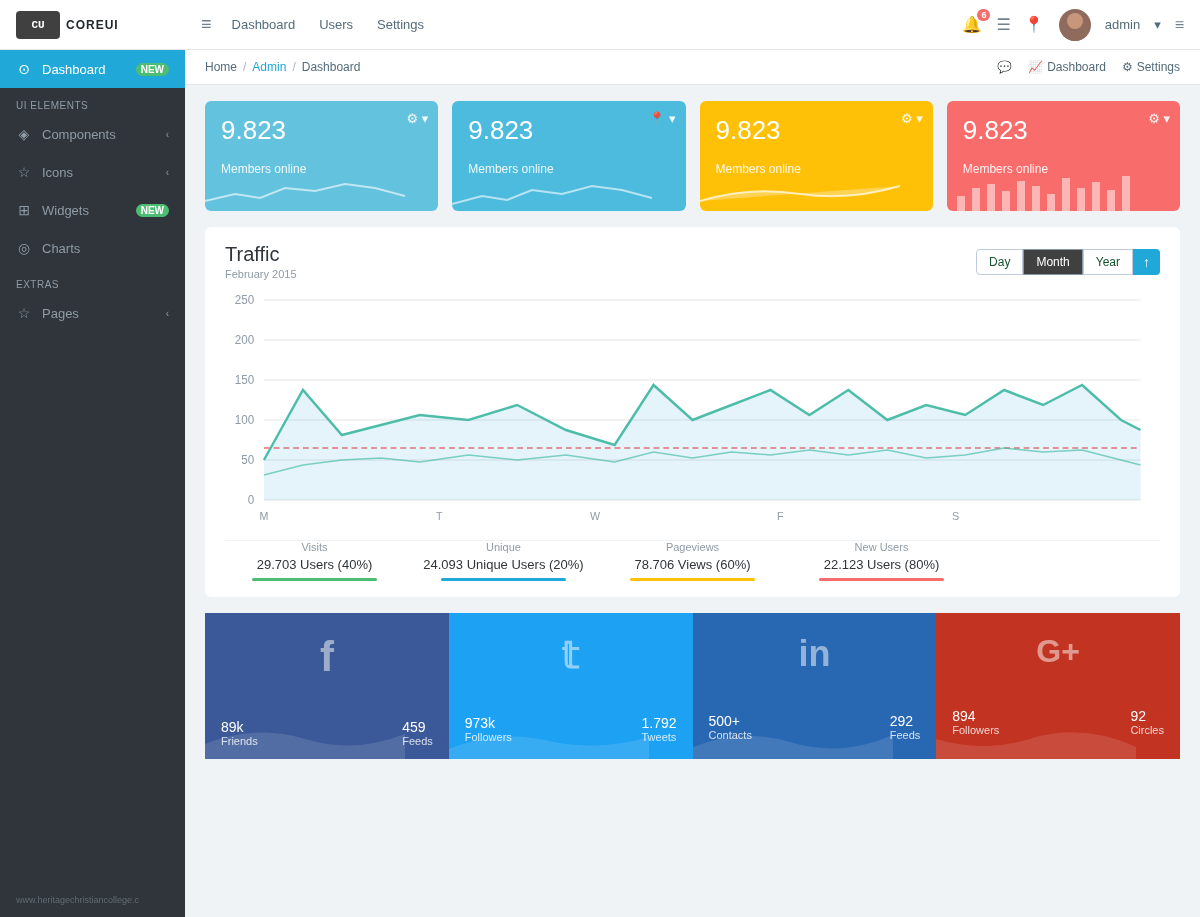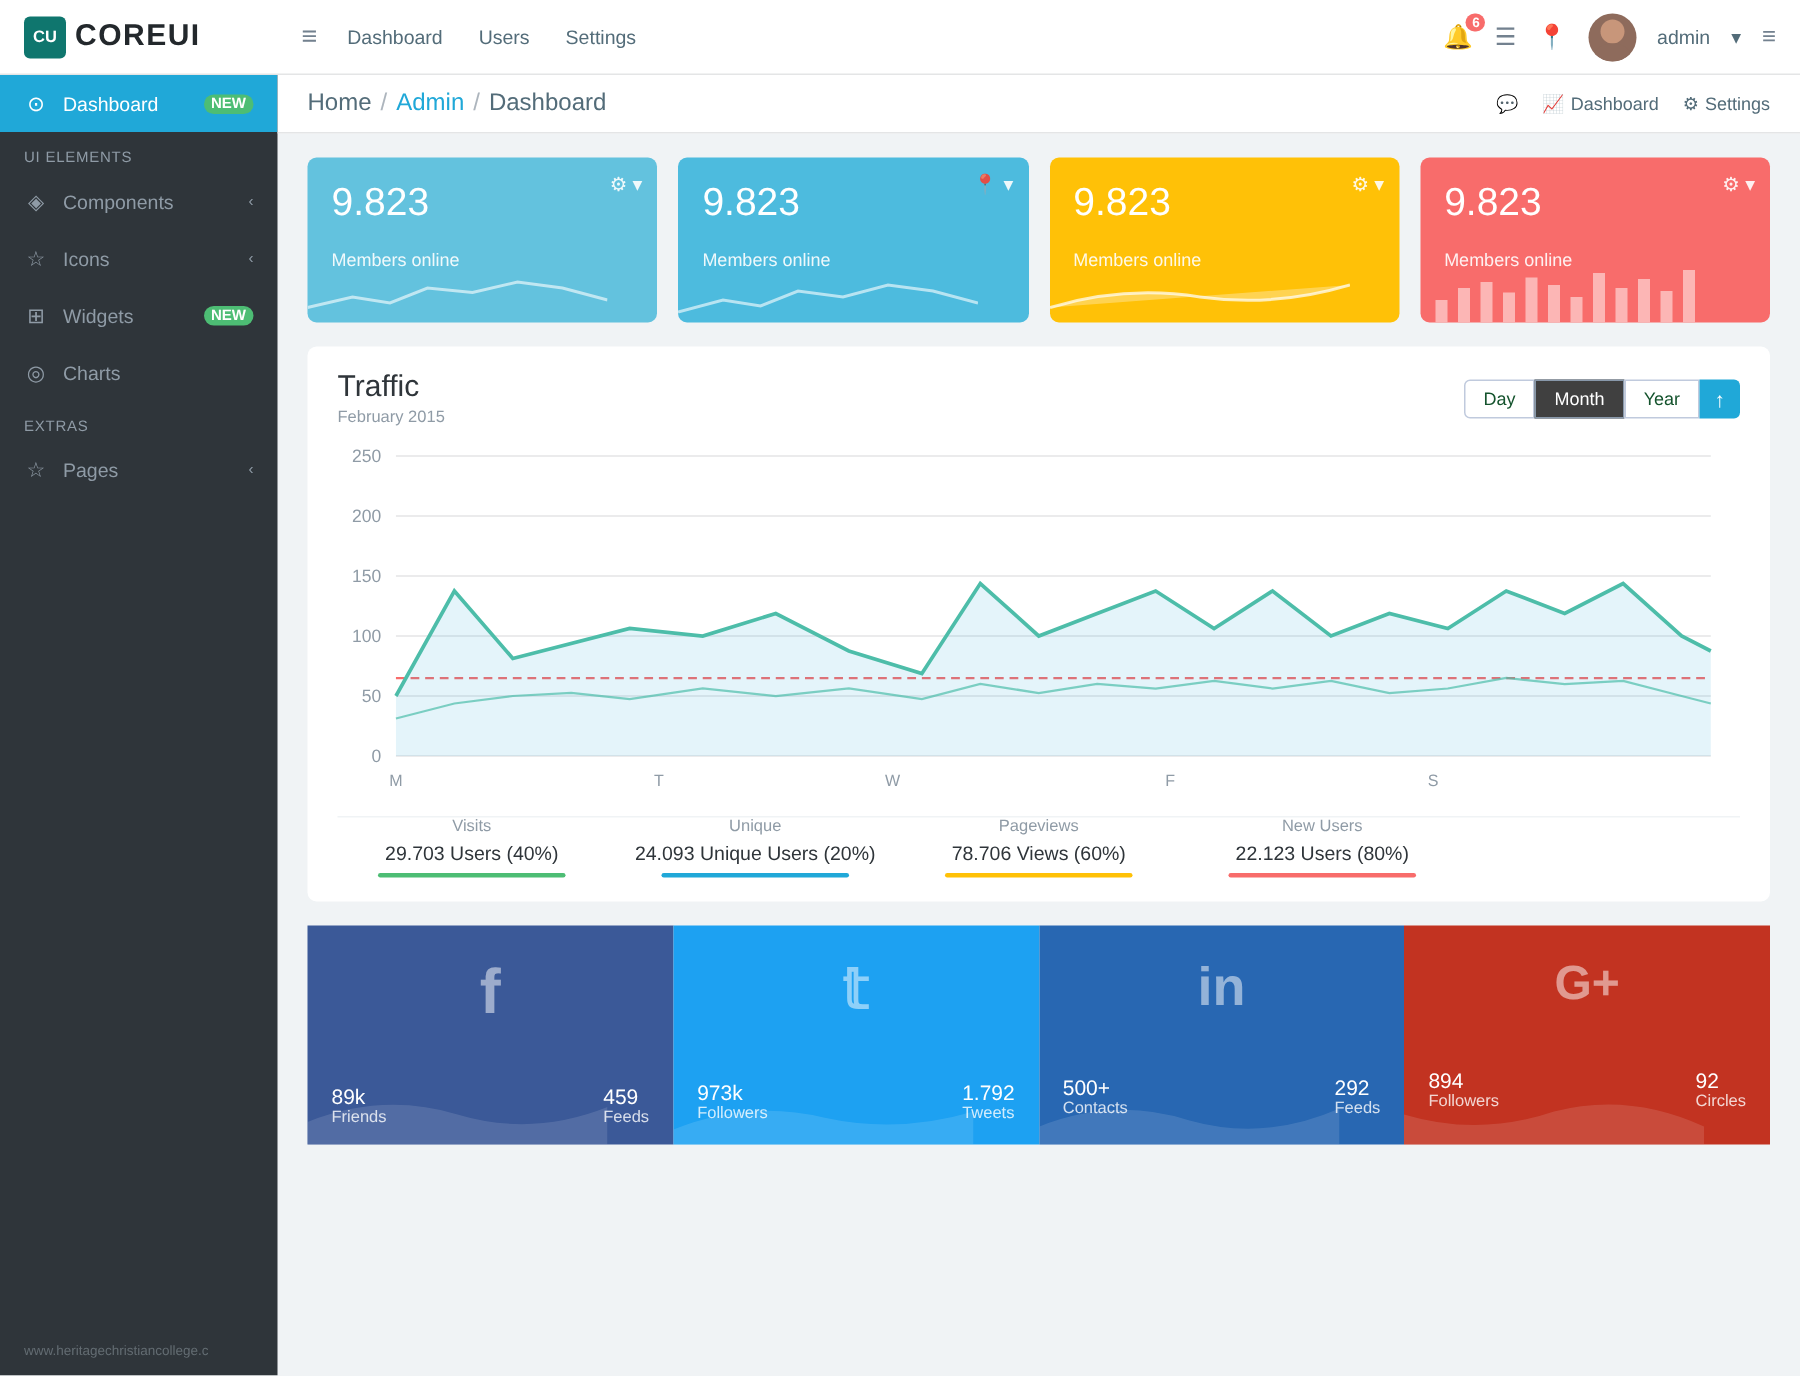--- a/index.html
+++ b/index.html
@@ -4,22 +4,22 @@
   <style>
     * { box-sizing: border-box; margin: 0; padding: 0; }
     body { font-family: -apple-system, BlinkMacSystemFont, 'Segoe UI', sans-serif; background: #f0f3f5; display: flex; flex-direction: column; height: 917px; overflow: hidden; }
 
     
     .top-nav {
       height: 50px; background: #fff; display: flex; align-items: center;
       border-bottom: 1px solid #e4e5e6; padding: 0 16px; flex-shrink: 0; z-index: 10;
     }
     .logo { display: flex; align-items: center; gap: 6px; width: 185px; }
-    .logo-box { background: #0f766e; width: 28px; height: 28px; border-radius: 4px; display: flex; align-items: center; justify-content: center; color: #fff; font-weight: 900; font-size: 11px; }
-    .logo-text { font-weight: 700; font-size: 20px; color: #23282c; letter-spacing: 1px; }
+    .logo-box { background: #404040; width: 44px; height: 28px; border-radius: 4px; display: flex; align-items: center; justify-content: center; color: #fff; font-weight: 900; font-size: 11px; font-family: Liberation Mono, monospace; }
+    .logo-text { font-weight: 700; font-size: 12px; color: #23282c; letter-spacing: 1px; }
     .nav-links { display: flex; gap: 24px; flex: 1; margin-left: 12px; }
     .nav-link { font-size: 13px; color: #536c79; text-decoration: none; }
     .nav-right { display: flex; align-items: center; gap: 14px; margin-left: auto; }
     .nav-icon { color: #73818f; font-size: 16px; cursor: pointer; position: relative; }
     .badge { position: absolute; top: -6px; right: -8px; background: #f86c6b; color: #fff; font-size: 9px; border-radius: 8px; padding: 1px 4px; font-weight: 600; }
     .avatar { width: 32px; height: 32px; border-radius: 50%; background: #8e6b5c; overflow: hidden; display: flex; align-items: center; justify-content: center; }
     .admin-label { font-size: 13px; color: #536c79; }
     .hamburger-icon { font-size: 18px; color: #73818f; cursor: pointer; margin-right: 8px; }
 
     
@@ -35,21 +35,21 @@
     .sidebar-badge.new { background: #4dbd74; }
     .sidebar-chevron { margin-left: auto; font-size: 10px; }
     .sidebar-icon { width: 16px; text-align: center; font-size: 14px; }
     .sidebar-footer { padding: 12px 16px; font-size: 9px; color: #636c72; margin-top: auto; }
 
     
     .main { flex: 1; overflow-y: auto; display: flex; flex-direction: column; }
 
     
     .breadcrumb-bar { background: #fff; padding: 10px 20px; display: flex; align-items: center; justify-content: space-between; border-bottom: 1px solid #e4e5e6; flex-shrink: 0; }
-    .breadcrumb { display: flex; align-items: center; gap: 6px; font-size: 16px; color: #536c79; }
+    .breadcrumb { display: flex; align-items: center; gap: 6px; font-size: 12px; color: #536c79; }
     .breadcrumb-sep { color: #adb5bd; }
     .breadcrumb a { color: #20a8d8; text-decoration: none; }
     .breadcrumb-actions { display: flex; align-items: center; gap: 16px; font-size: 12px; color: #536c79; }
     .breadcrumb-action { display: flex; align-items: center; gap: 4px; cursor: pointer; }
 
     
     .content { padding: 16px 20px; flex: 1; }
 
     
     .stat-cards { display: grid; grid-template-columns: repeat(4, 1fr); gap: 14px; margin-bottom: 16px; }

